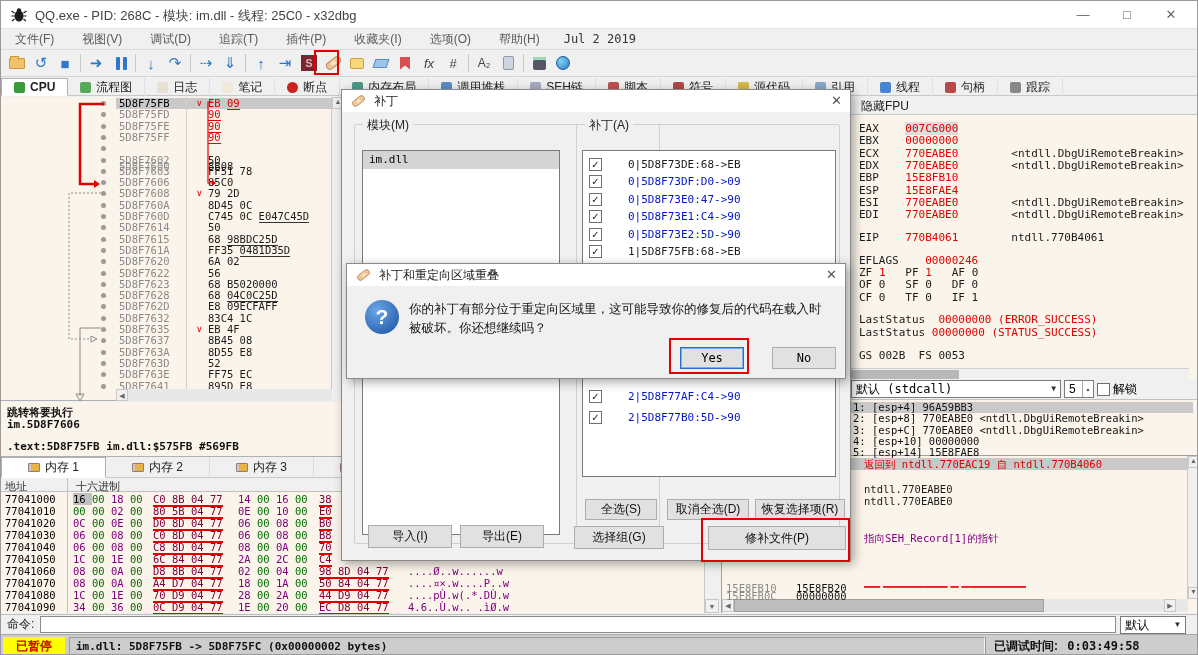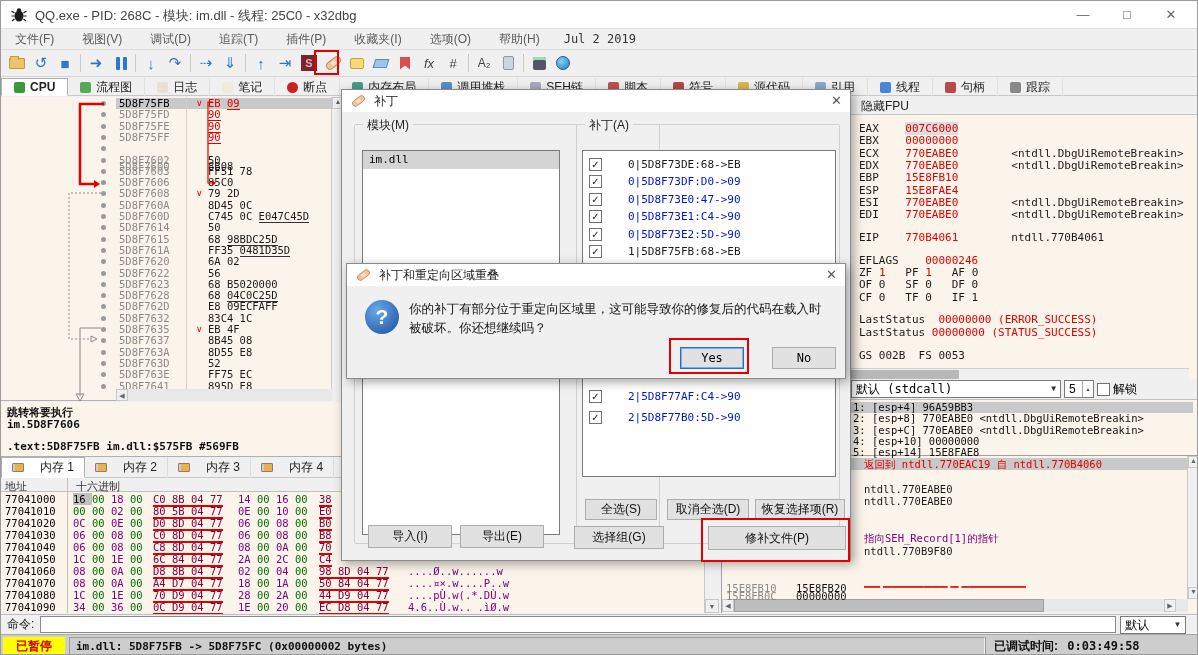--- a/index.html
+++ b/index.html
@@ -56,21 +56,21 @@
   .c-r { color:#e00000; } .c-k { color:#1a1a1a; } .c-b { color:#0014c8; } .c-m { color:#800080; }
   .vline { position:absolute; background:#d8cec2; width:1px; }
   .dis-vscroll { position:absolute; left:330px; top:96px; width:13px; height:304px; background:#f0f0f0; border-left:1px solid #c8c8c8; z-index:5; }
   .scroll-btn { background:#f0f0f0; border:1px solid #c8c8c8; color:#666; font-size:7px; text-align:center; }
   .dis-hscroll { position:absolute; left:115px; top:388px; width:216px; height:12px; background:#e8e8e8; z-index:5; display:flex; }
 
   .infobox { position:absolute; left:0; top:401px; width:845px; height:55px; background:#fbf4ea; border-bottom:1px solid #b0b0b0; font-size:11px; }
   .infoline { position:absolute; left:6px; color:#111; font-weight:bold; }
 
   .memtabs { position:absolute; left:0; top:456px; width:720px; height:21px; background:#f0f0f0; display:flex; border-bottom:1px solid #c8c8c8; }
-  .memtab { display:flex; align-items:center; gap:16px; padding:0 10px; font-size:12px; height:21px; border-right:1px solid #ddd; color:#222; }
+  .memtab { display:flex; align-items:center; gap:5px; padding:0 26px; font-size:12px; height:21px; border-right:1px solid #ddd; color:#222; }
   .memtab.active { background:#fff; border:1px solid #b0b0b0; border-bottom:1px solid #fff; }
   .chip-ico { width:12px; height:9px; background:#e8b24a; border:1px solid #977; border-radius:1px; box-shadow:inset 2px 0 0 #ccc; }
 
   .dump-pane { position:absolute; left:0; top:477px; width:718px; height:135px; background:#fbf4ea; }
   .dump-head { position:absolute; left:0; top:0; width:100%; height:14px; background:#f0f0f0; border-bottom:1px solid #c0c0c0; font-size:11px; color:#333; }
   .dump-row { position:absolute; height:12px; font-size:10.5px; line-height:12px; white-space:pre; }
   .dump-addr { position:absolute; left:4px; color:#000; }
   .dgroup { position:absolute; }
   .dgroup.ptr { border-bottom:2px solid #e00000; }
   .byte-sel { background:#c0c0c0; color:#000 !important; }
@@ -404,21 +404,20 @@
       <div class="scroll-btn abs" style="right:12px;width:12px;height:13px;line-height:12px">▶</div>
     </div>
     <div class="st-vscroll">
       <div class="scroll-btn" style="width:11px;height:12px">▲</div>
       <div class="scroll-btn abs" style="bottom:0;width:11px;height:12px">▼</div>
     </div>
   <div class="st-row mono sel" style="top: 2px;"><span class="st-com c-r">返回到 ntdll.770EAC19 自 ntdll.770B4060</span></div>
       <div class="st-row mono" style="top: 26.8px;"><span class="st-com c-k">ntdll.770EABE0</span></div>
       <div class="st-row mono" style="top: 39.2px;"><span class="st-com c-k">ntdll.770EABE0</span></div>
       <div class="st-row mono" style="top: 76.4px;"><span class="st-com c-m">指向SEH_Record[1]的指针</span></div>
-      <div class="st-row mono" style="top: 88.8px;"><span class="st-com c-k">ntdll.770B9F80</span></div>
       <div class="st-row mono" style="top: 113.6px; margin-top: 20px;"><span class="st-addr">15E8FB0C</span><span class="st-val">00000000</span></div>
       <div class="st-row mono" style="top: 126px;"><span class="st-addr">15E8FB10</span><span class="st-val">15E8FB20</span></div>
     </div>
 
   <div class="reg-pane">
     <div class="reg-head">隐藏FPU</div>
     <div id="regrows">
         <div class="reg-row mono" style="top: 26px;"><span class="c-k">EAX    </span><span class="c-r hl">007C6000</span></div>
         <div class="reg-row mono" style="top: 38.3px;"><span class="c-k">EBX    </span><span class="c-r">00000000</span></div>
         <div class="reg-row mono" style="top: 50.6px;"><span class="c-k">ECX    </span><span class="c-r">770EABE0</span><span class="c-k">        &lt;ntdll.DbgUiRemoteBreakin&gt;</span></div>

